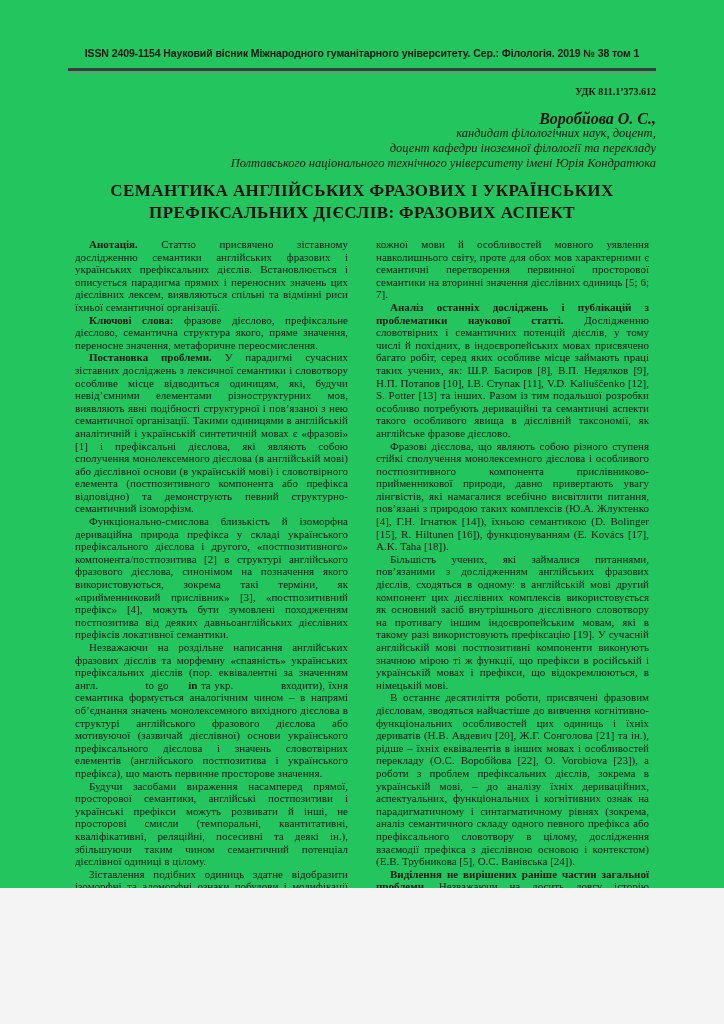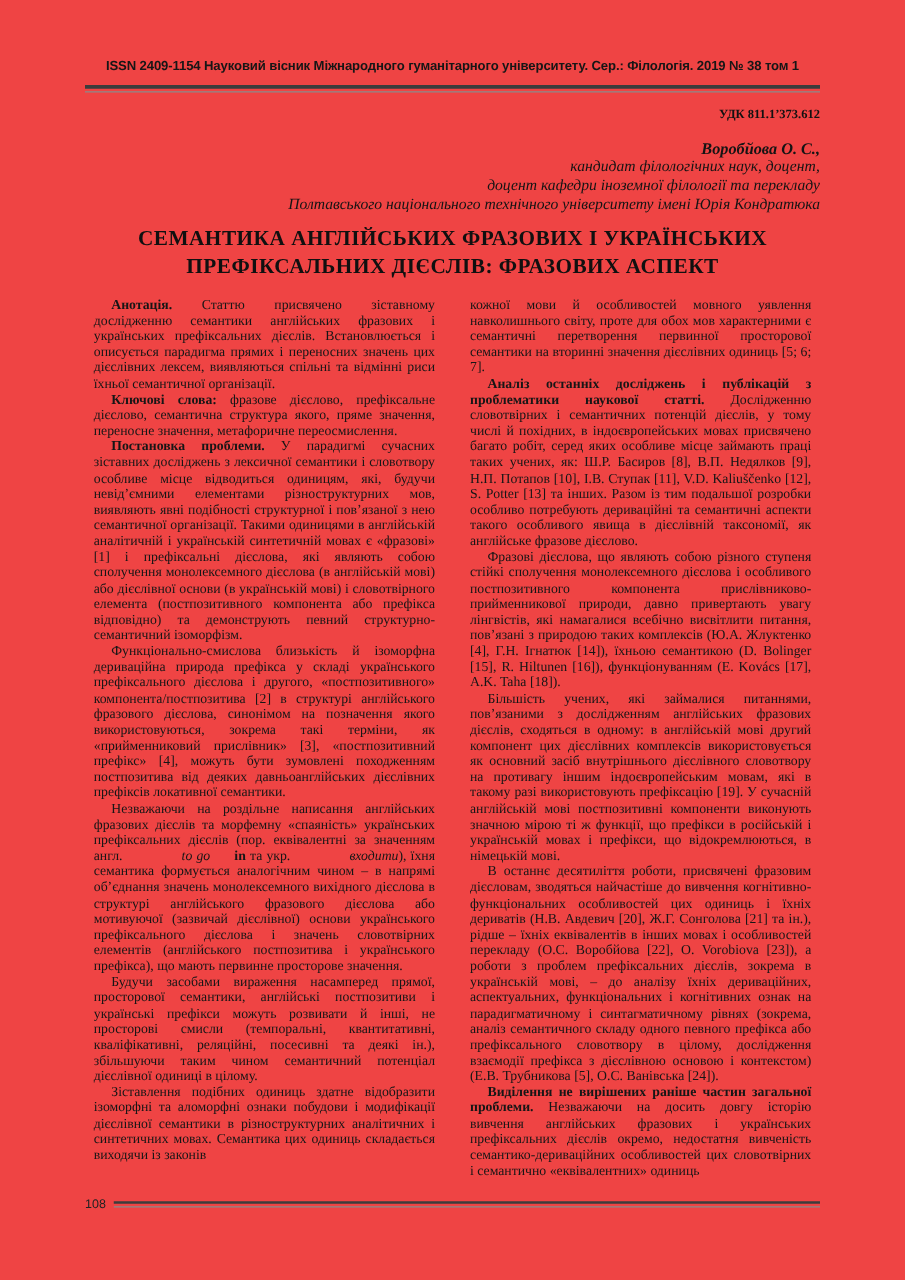--- a/index.html
+++ b/index.html
@@ -1,53 +1,53 @@
 <!DOCTYPE html>
 <html lang="uk"><head>
 <meta charset="utf-8">
 <style>
   html,body{margin:0;padding:0;background:#f4f4f4;}
   .sheet{
-    position:relative;width:724px;height:1024px;background:#ef4444;
+    position:relative;width:724px;height:888px;background:#22c55e;
     font-family:"Liberation Serif", serif;color:#1b1b1b;overflow:hidden;
   }
   .journal-header{
     position:absolute;top:47px;left:34px;width:656px;text-align:center;
     font-family:"Liberation Sans", sans-serif;font-weight:bold;font-size:10.5px;
     letter-spacing:-0.1px;white-space:nowrap;color:#161616;
   }
   .header-rule{
     position:absolute;top:68px;left:68px;width:588px;height:2px;
     border-top:3px solid #3c3c3c;border-bottom:1px solid #8a8a8a;
   }
   .udc{
     position:absolute;top:86px;right:68px;
     font-weight:bold;font-size:10px;color:#111;
   }
   .author-block{
     position:absolute;top:111px;right:68px;text-align:right;
     font-style:italic;font-size:12.5px;line-height:15px;color:#141414;
   }
-  .author-name{font-weight:bold;font-size:13px;}
+  .author-name{font-weight:bold;font-size:16px;}
   .article-title{
     position:absolute;top:180px;left:50px;width:624px;text-align:center;
     font-weight:bold;font-size:17px;line-height:22px;letter-spacing:0.4px;color:#101010;
   }
   .columns{
     position:absolute;top:238px;left:75px;width:574px;
     display:flex;gap:28px;
   }
   .col{
     width:281px;font-size:11px;line-height:12.6px;text-align:justify;
     color:#161616;
   }
   .col p{margin:0;text-indent:14px;}
   .col p.noindent{text-indent:0;}
   .seg-b{font-weight:bold;}
-  .seg-i{font-style:italic;margin-left:44px;}
+  .seg-i{margin-left:44px;}
   .seg-bi{font-weight:bold;margin-left:16px;}
   .footer{
     position:absolute;top:956px;left:68px;width:588px;height:14px;
     display:flex;align-items:center;
   }
   .page-number{
     font-family:"Liberation Sans", sans-serif;font-size:10px;color:#222;
     flex:0 0 auto;padding-right:6px;
   }
   .footer-rule{

